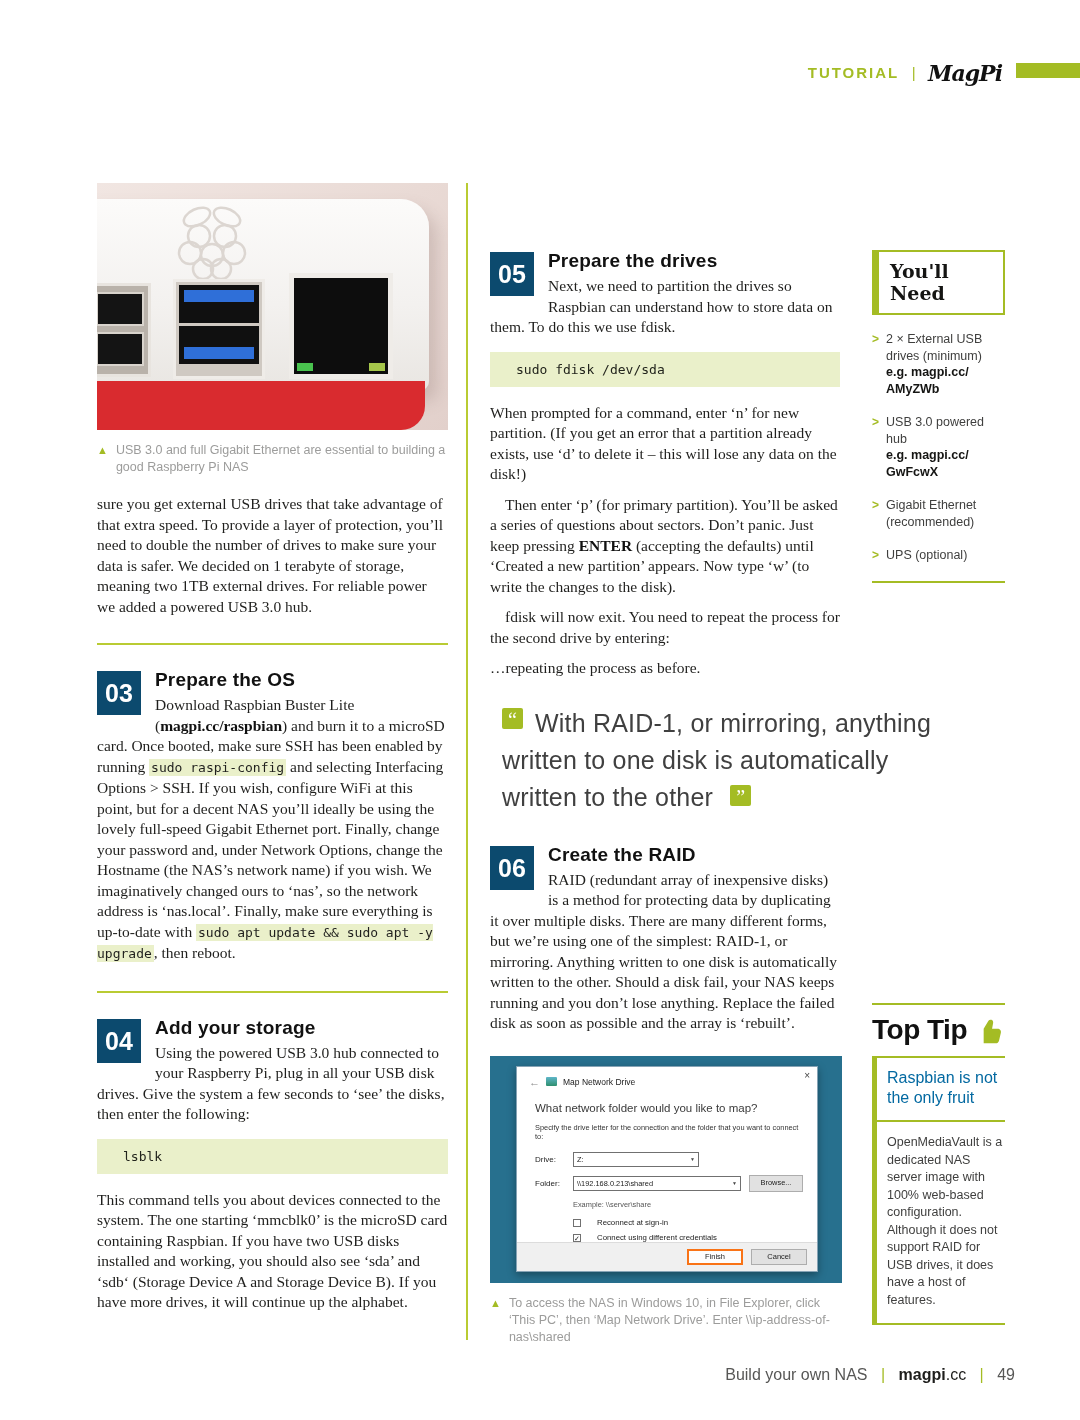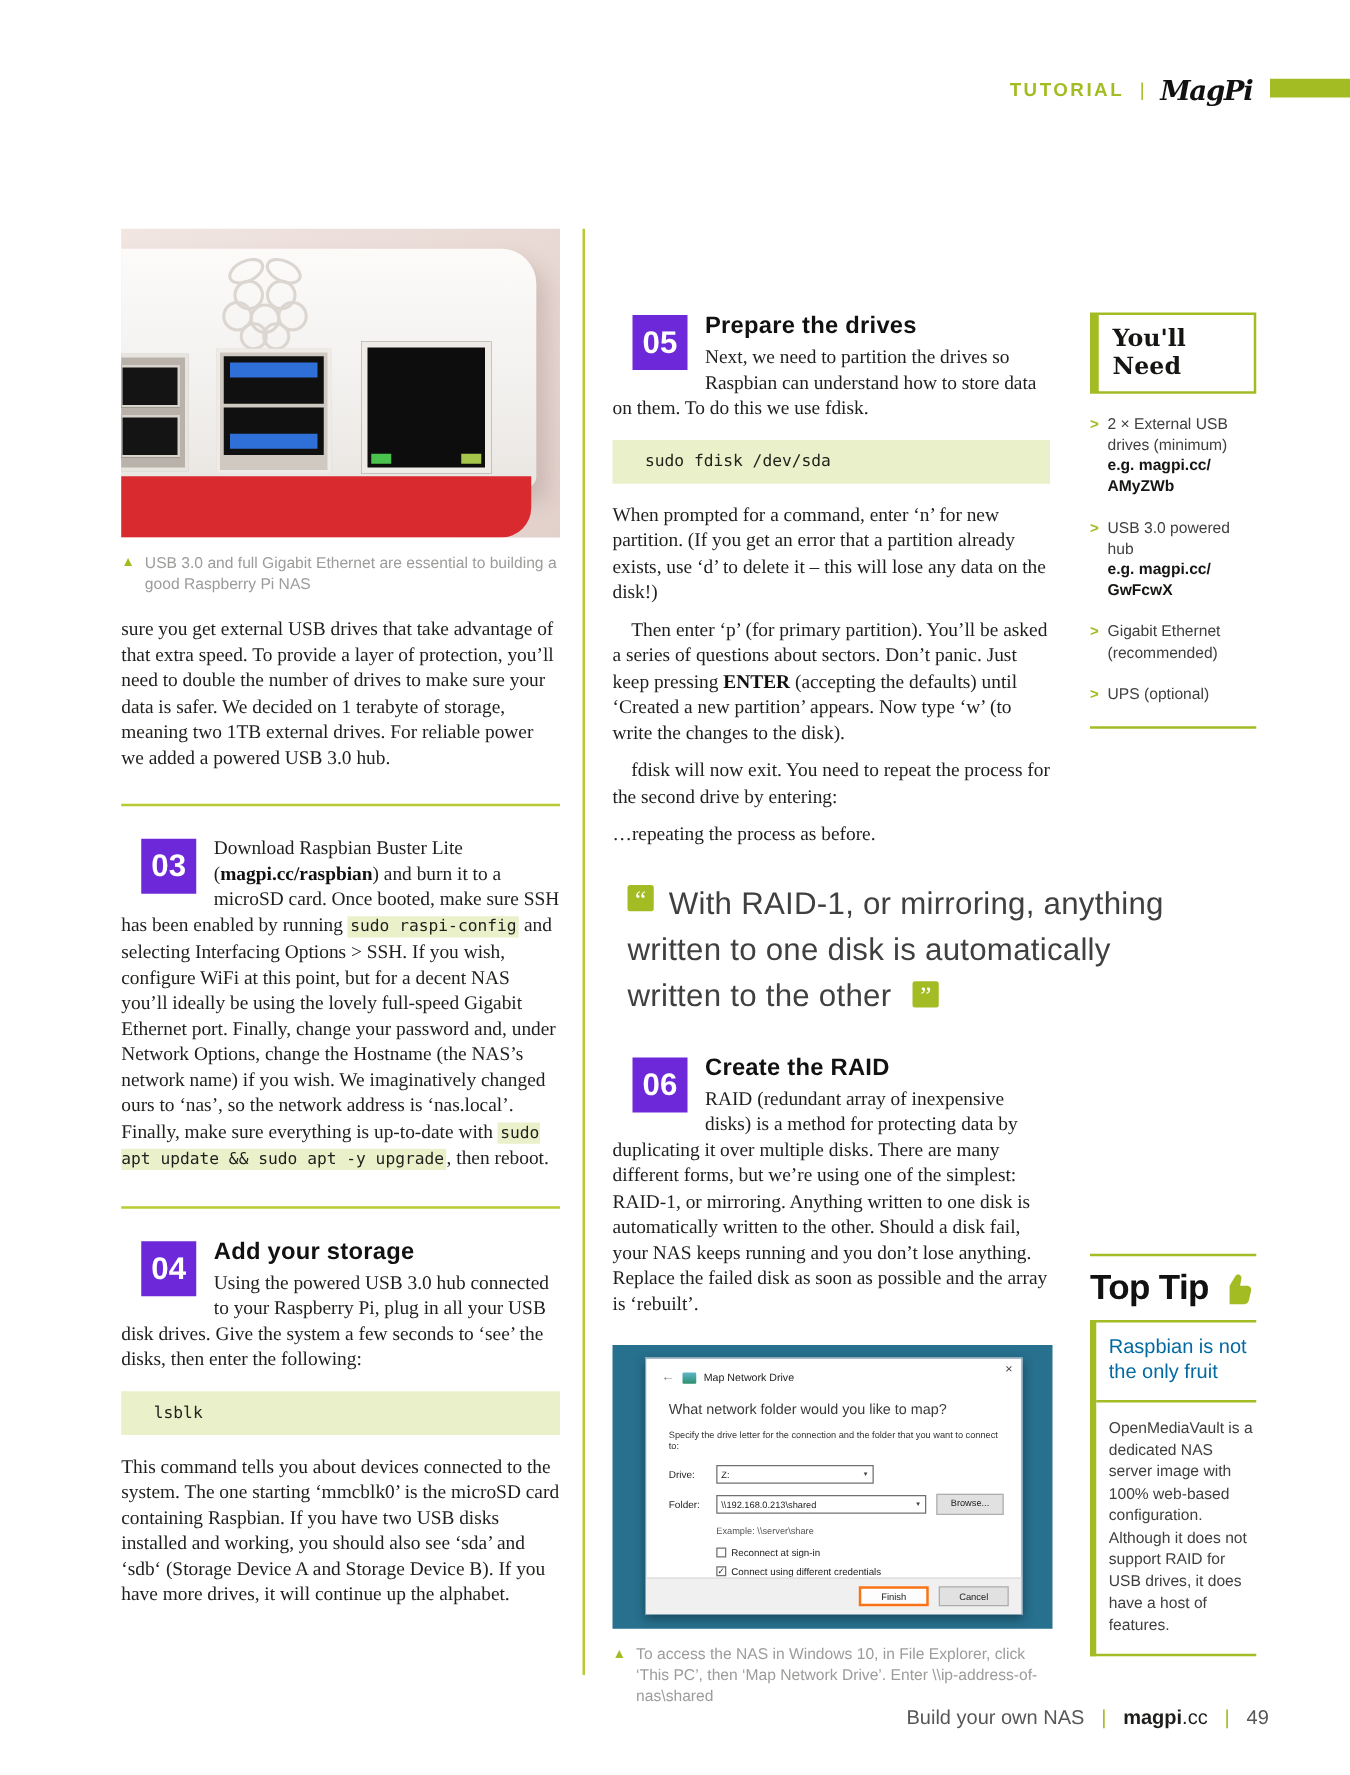--- a/index.html
+++ b/index.html
@@ -16,22 +16,22 @@
 
   
   .col-left{position:absolute;left:97px;top:183px;width:351px;}
   .col-mid{position:absolute;left:490px;top:250px;width:350px;}
   .vrule{position:absolute;left:466px;top:183px;width:2px;height:1157px;background:#b9cb33;}
 
   
   .body{font-family:"Liberation Serif",serif;font-size:15.5px;line-height:20.5px;color:#1f1f1d;margin:0 0 10px 0;}
   .indent{text-indent:15px;}
   .rule{border:none;border-top:2px solid #b9cb33;margin:26px 0 24px 0;}
-  .stepnum{float:left;width:44px;height:44px;background:#6d28d9;color:#fff;font-weight:bold;
-           font-size:25px;text-align:center;line-height:44px;margin:2px 14px 6px 16px;}
+  .stepnum{float:left;width:44px;height:44px;background:#0c4a6e;color:#fff;font-weight:bold;
+           font-size:25px;text-align:center;line-height:44px;margin:2px 14px 6px 0;}
   .steptitle{font-size:19px;font-weight:bold;color:#111;margin:0 0 4px 0;letter-spacing:0.2px;}
   .codeblock{background:#eaf0ca;font-family:"DejaVu Sans Mono",monospace;font-size:13px;color:#22241c;
              padding:10px 8px 10px 26px;margin:14px 0 16px 0;}
   .icode{background:#eaf0ca;font-family:"DejaVu Sans Mono",monospace;font-size:13px;padding:1px 2px;}
   .blink{font-weight:bold;}
   .caption{color:#9c9c9b;font-size:12.5px;line-height:17px;margin:12px 0 18px 0;display:flex;gap:8px;}
   .caption .tri{color:#a4bc24;font-size:11px;line-height:17px;}
 
   
   .photo{position:relative;width:351px;height:247px;margin:0;overflow:hidden;
@@ -96,21 +96,21 @@
   .dlg-row{display:flex;align-items:center;margin-bottom:8px;color:#222;}
   .dlg-lab{width:38px;font-size:8px;}
   .combo{border:1px solid #707070;height:13px;display:flex;justify-content:space-between;
          align-items:center;padding:0 3px;font-size:7.4px;background:#fff;}
   .combo .dd{font-size:5px;color:#444;}
   .w-drive{width:118px;}
   .w-folder{width:160px;}
   .btn-browse{margin-left:8px;width:52px;height:15px;background:#e1e1e1;border:1px solid #adadad;
               font-size:7.4px;color:#222;text-align:center;line-height:13px;}
   .dlg-ex{font-size:7.4px;color:#555;margin:1px 0 9px 38px;}
-  .dlg-check{display:flex;align-items:flex-start;gap:4px;font-size:7.8px;margin:0 0 6px 38px;color:#222;}
+  .dlg-check{display:flex;align-items:flex-end;gap:16px;font-size:7.8px;margin:0 0 6px 38px;color:#222;}
   .cb{width:8px;height:8px;border:1px solid #707070;background:#fff;font-size:7px;line-height:8px;
       text-align:center;color:#222;box-sizing:border-box;}
   .dlg-link{display:block;font-size:7.4px;color:#2a64c5;text-decoration:underline;margin:4px 0 0 38px;}
   .dlg-foot{position:absolute;bottom:0;left:0;right:0;height:28px;background:#f0f0f0;border-top:1px solid #dcdcdc;
             display:flex;justify-content:flex-end;align-items:center;gap:8px;padding-right:10px;}
   .btn{width:56px;height:16px;font-size:7.5px;background:#e1e1e1;border:1px solid #adadad;color:#222;}
   .btn.primary{background:#fdfdfd;border:2px solid #f97316;}
 
   
   .pagefoot{position:absolute;top:1366px;right:65px;font-size:16px;color:#575756;}
@@ -170,20 +170,21 @@
     <span class="tri">▲</span>
     <span>USB 3.0 and full Gigabit Ethernet are essential to building a good Raspberry Pi NAS</span>
   </div>
 
   <p class="body">sure you get external USB drives that take advantage of that extra speed. To provide a layer of protection, you’ll need to double the number of drives to make sure your data is safer. We decided on 1 terabyte of storage, meaning two 1TB external drives. For reliable power we added a powered USB 3.0 hub.</p>
 
   <div class="rule"></div>
 
   <section>
     <div class="stepnum">03</div>
+    <h2 class="steptitle">Prepare the OS</h2>
     <p class="body"><span>Download Raspbian Buster Lite (</span><b class="blink">magpi.cc/raspbian</b><span>) and burn it to a microSD card. Once booted, make sure SSH has been enabled by running </span><span class="icode">sudo raspi-config</span><span> and selecting Interfacing Options &gt; SSH. If you wish, configure WiFi at this point, but for a decent NAS you’ll ideally be using the lovely full-speed Gigabit Ethernet port. Finally, change your password and, under Network Options, change the Hostname (the NAS’s network name) if you wish. We imaginatively changed ours to ‘nas’, so the network address is ‘nas.local’. Finally, make sure everything is up-to-date with </span><span class="icode">sudo apt update &amp;&amp; sudo apt -y upgrade</span><span>, then reboot.</span></p>
   </section>
 
   <div class="rule"></div>
 
   <section>
     <div class="stepnum">04</div>
     <h2 class="steptitle">Add your storage</h2>
     <p class="body">Using the powered USB 3.0 hub connected to your Raspberry Pi, plug in all your USB disk drives. Give the system a few seconds to ‘see’ the disks, then enter the following:</p>
     <div class="codeblock">lsblk</div>

